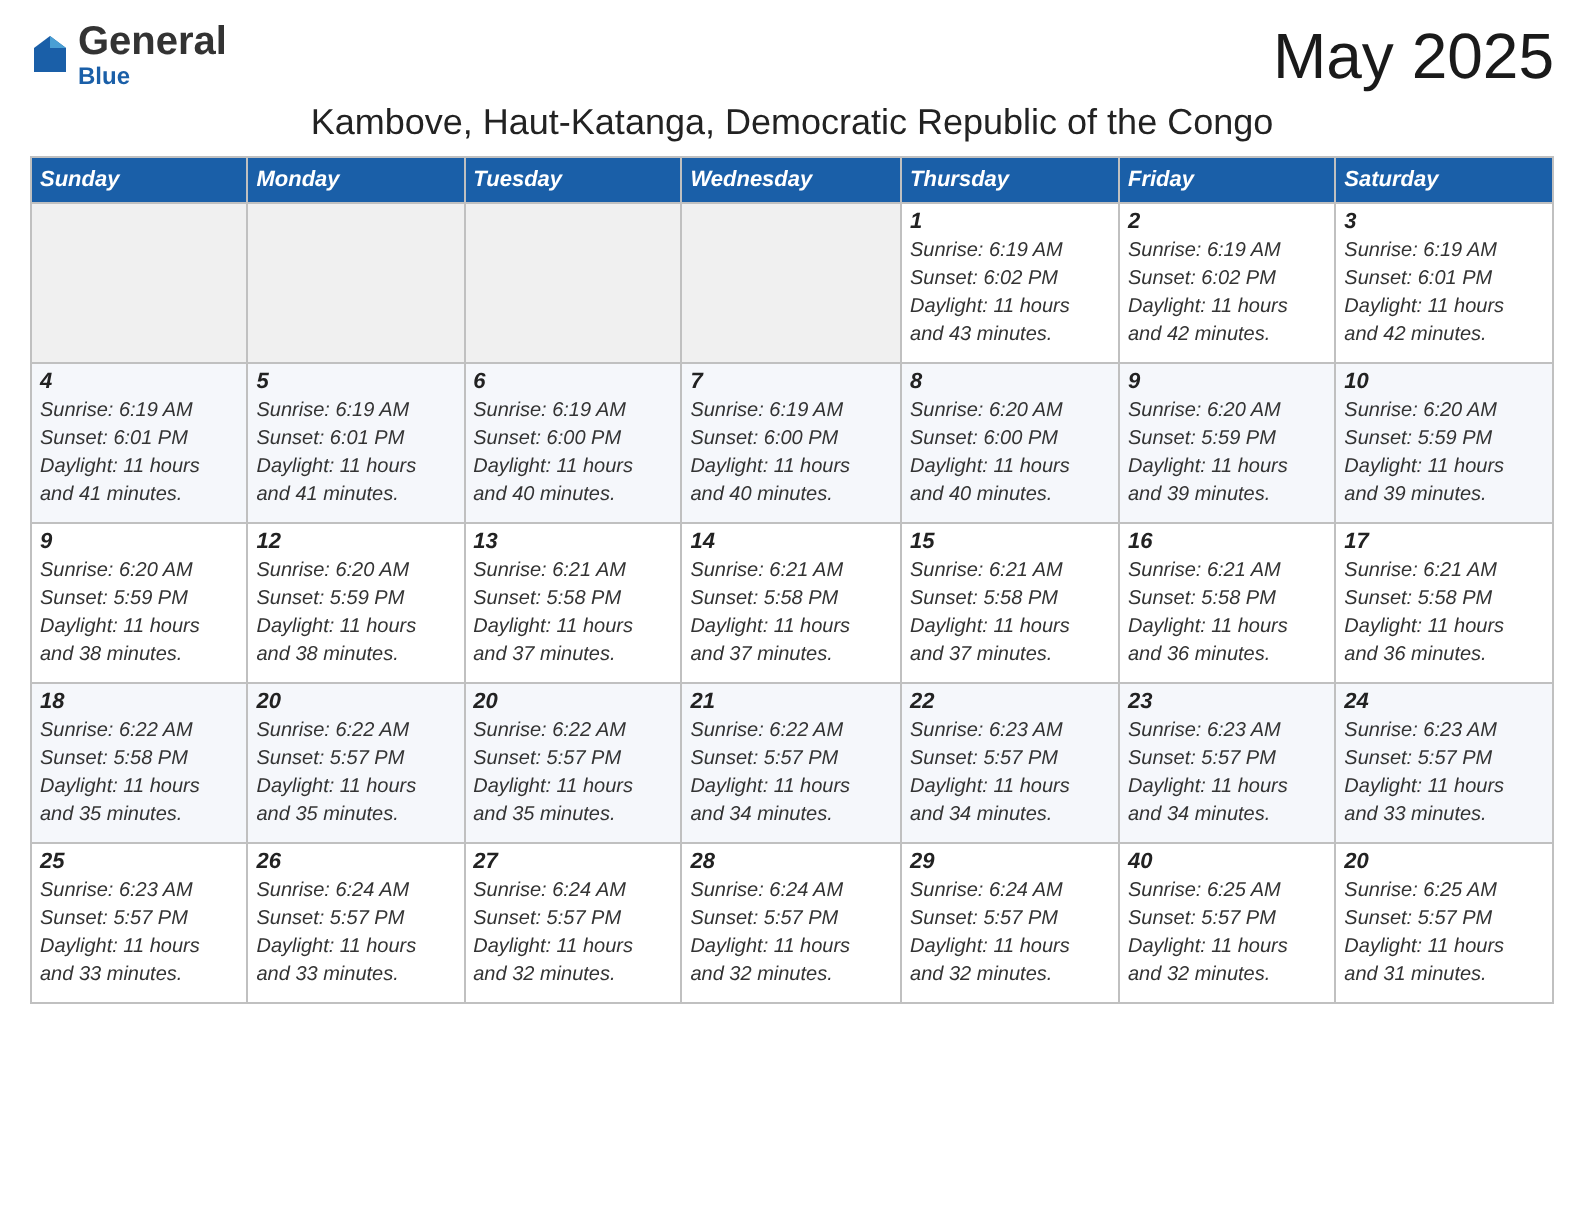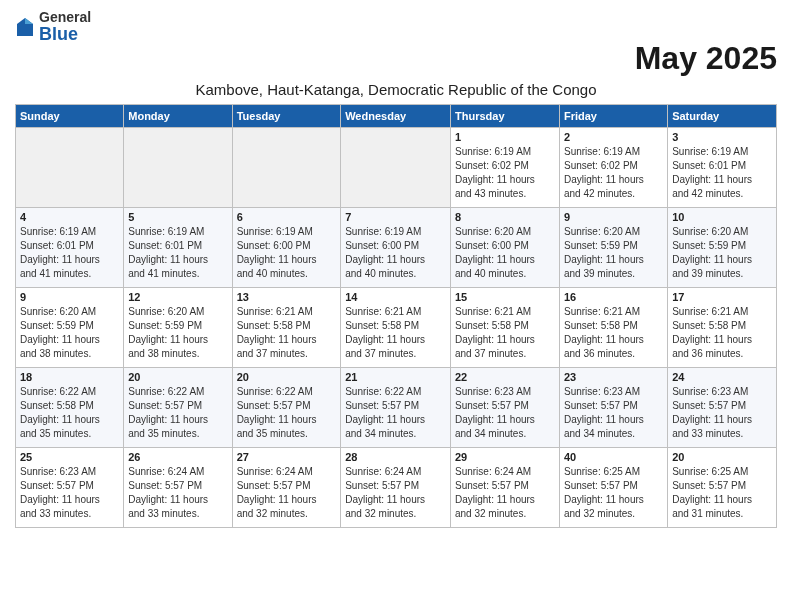--- a/index.html
+++ b/index.html
@@ -20,51 +20,51 @@
       display: flex;
       align-items: center;
       gap: 4px;
     }
     .logo-text {
       display: flex;
       flex-direction: column;
       line-height: 1.1;
     }
     .logo-general {
-      font-size: 14px;
+      font-size: 20px;
       font-weight: bold;
       color: #333;
     }
     .logo-blue {
-      font-size: 18px;
+      font-size: 12px;
       font-weight: bold;
       color: #1a5fa8;
     }
     .logo-icon {
       width: 20px;
       height: 24px;
     }
     .month-title {
       font-size: 32px;
-      font-weight: bold;
+      font-weight: normal;
       color: #1a1a1a;
       text-align: right;
-      margin-top: 30px;
     }
     .subtitle {
       text-align: center;
-      font-size: 15px;
+      font-size: 18px;
       color: #222;
       margin-bottom: 6px;
       font-weight: normal;
     }
     table {
       width: 100%;
       border-collapse: collapse;
       font-size: 10px;
+      font-style: italic;
     }
     thead tr th {
       background: #1a5fa8;
       color: #fff;
       padding: 5px 4px;
       text-align: left;
       font-size: 11px;
       font-weight: bold;
       border: 1px solid #c0c0c0;
     }

